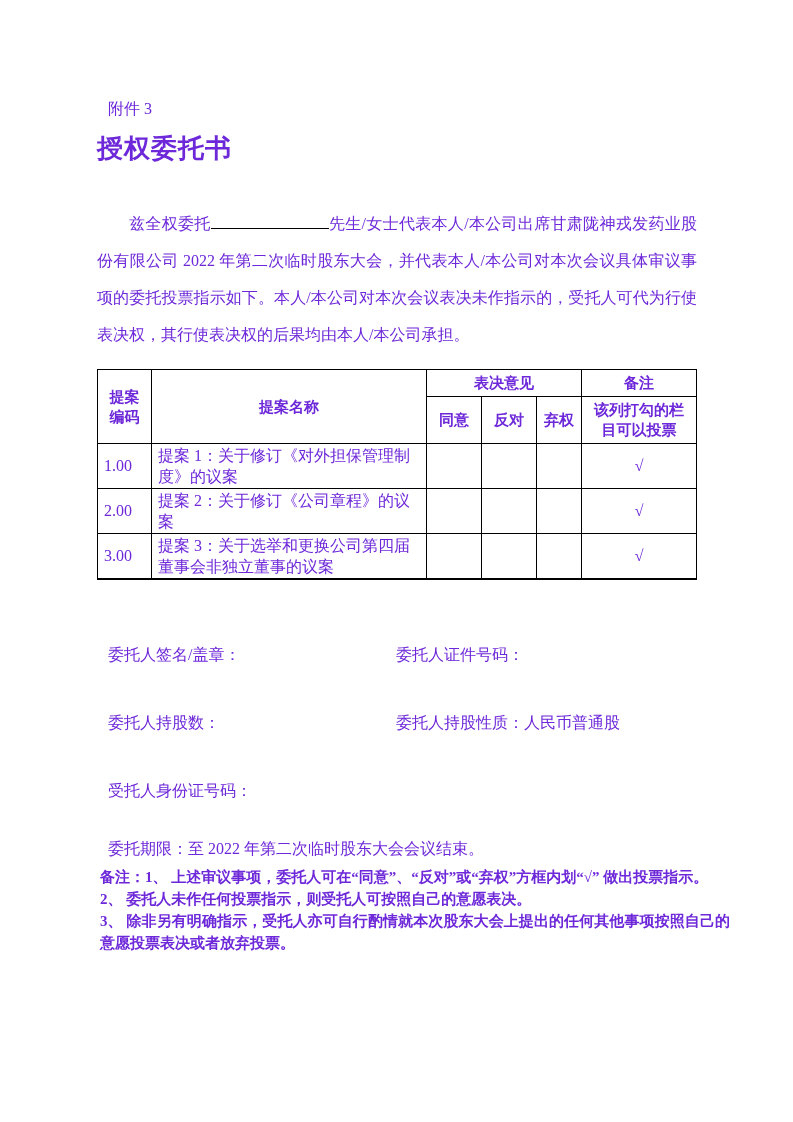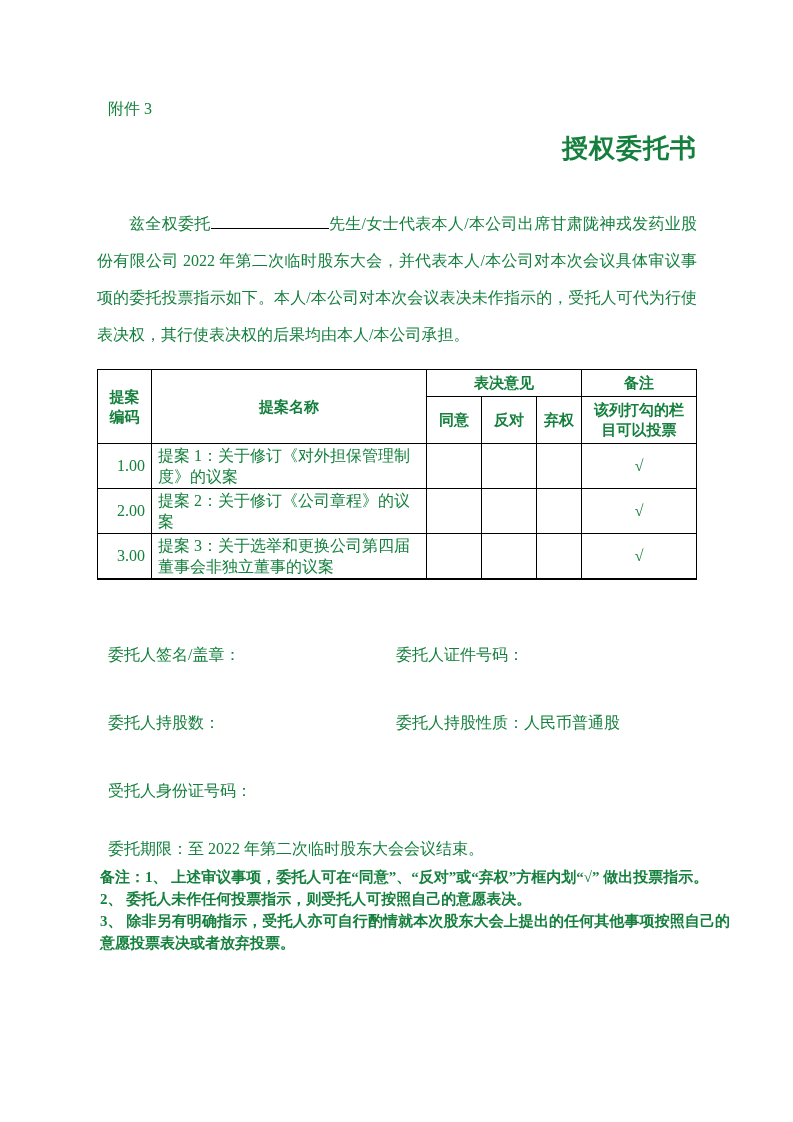--- a/index.html
+++ b/index.html
@@ -3,27 +3,27 @@
 <meta charset="utf-8">
 <style>
   html,body{margin:0;padding:0;background:#e8e8e8;}
   .page{
     position:relative;
     width:793px;height:1122px;
     background:#ffffff;
     box-sizing:border-box;
     padding:99px 96px 8px 97px;
     font-family:"Liberation Serif","DejaVu Serif",serif;
-    color:#15803d;
+    color:#6d28d9;
     overflow:hidden;
   }
   .attachment{margin-left:11px;font-size:16px;line-height:20px;}
   .doc-title{
     margin-top:13px;
-    text-align:right;
+    text-align:left;
     font-family:"Liberation Sans","DejaVu Sans",sans-serif;
     font-weight:600;
     font-size:26px;line-height:33px;
     letter-spacing:1px;
   }
   .intro{
     margin-top:40px;
     font-size:16px;line-height:37px;
     text-align:justify;
     text-indent:2em;
@@ -56,21 +56,21 @@
   .hrow1 th{height:26px;}
   .hrow2 th{height:46px;}
   .col-code{width:54px;}
   .col-name{width:275px;}
   .col-agree{width:55px;}
   .col-oppose{width:55px;}
   .col-abstain{width:45px;}
   .col-remark{width:115px;}
   td.code-cell{
     height:44px;
-    text-align:right;
+    text-align:left;
     font-size:16px;
   }
   td.name-cell{
     font-size:16px;line-height:21px;
     text-align:left;
     padding:1px 7px;
   }
   td.vote-cell{background:#fff;}
   td.remark-cell{
     text-align:center;

